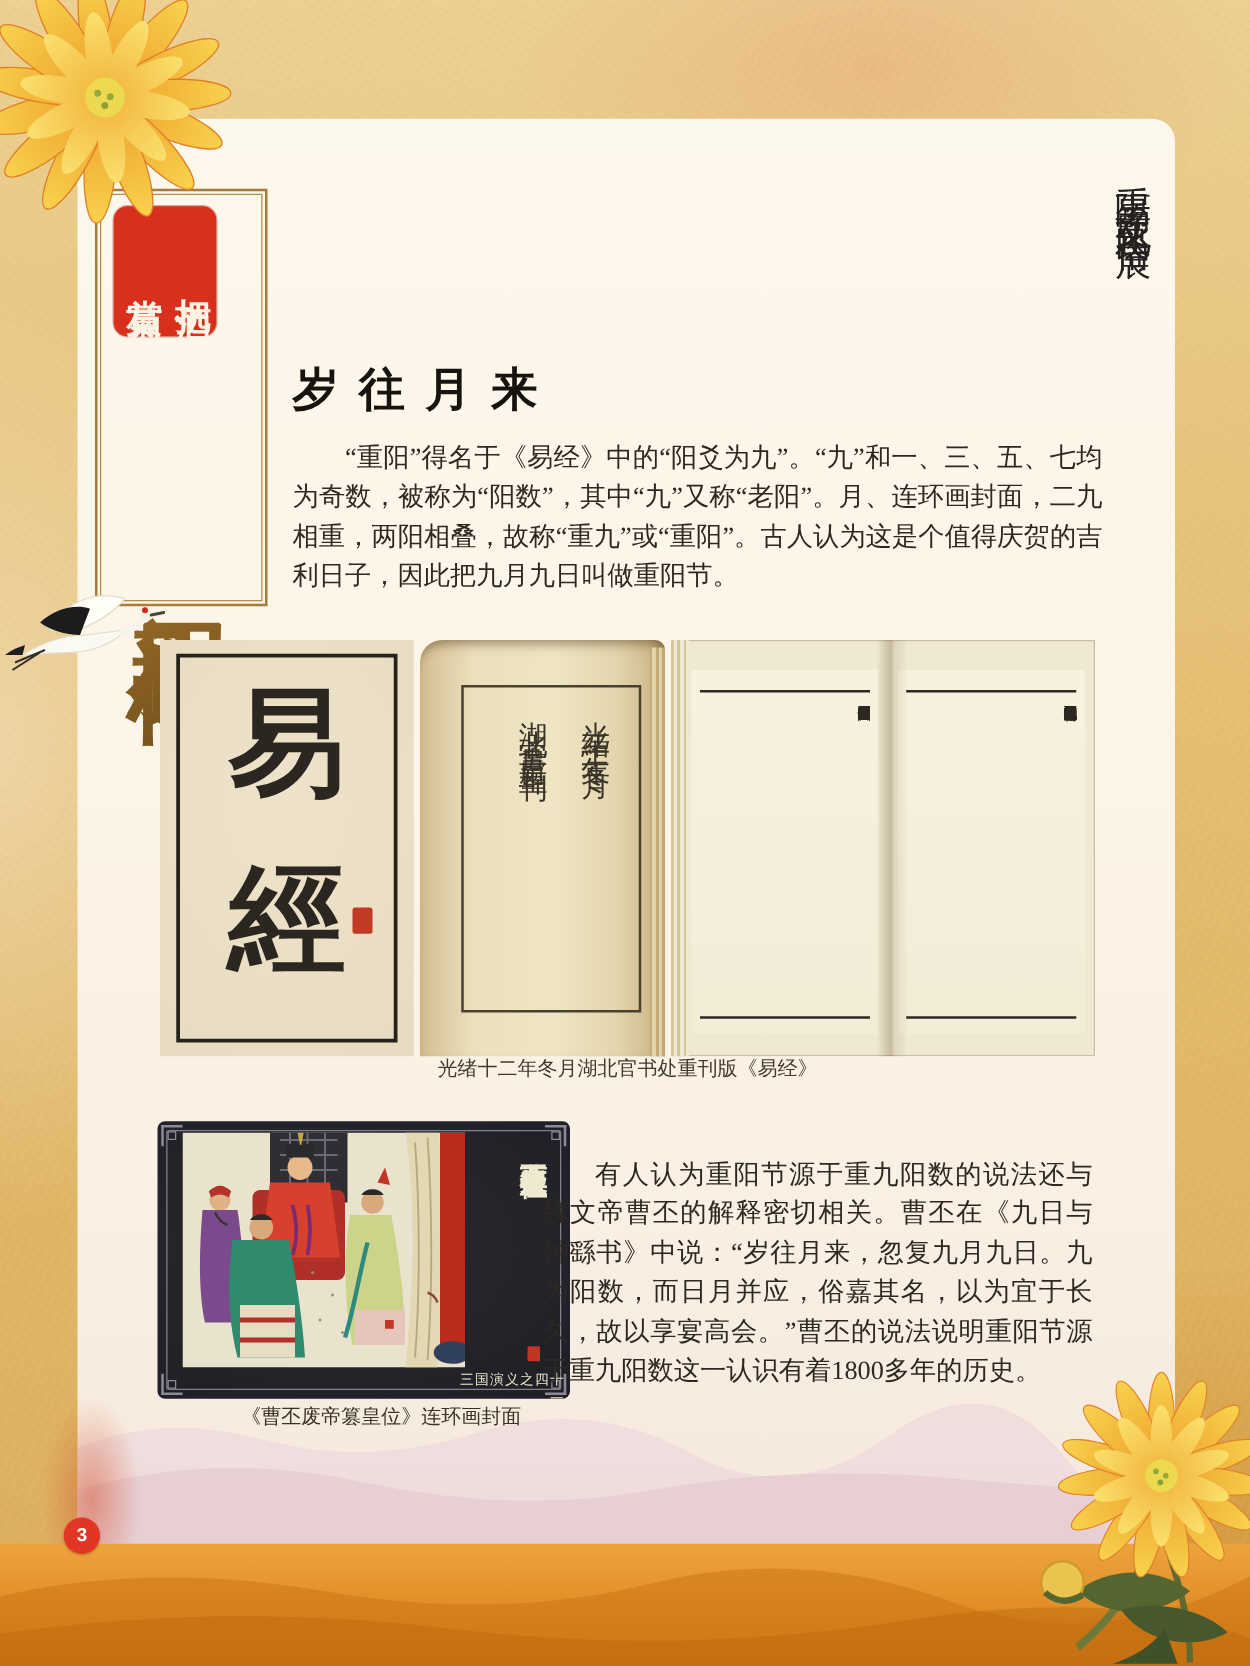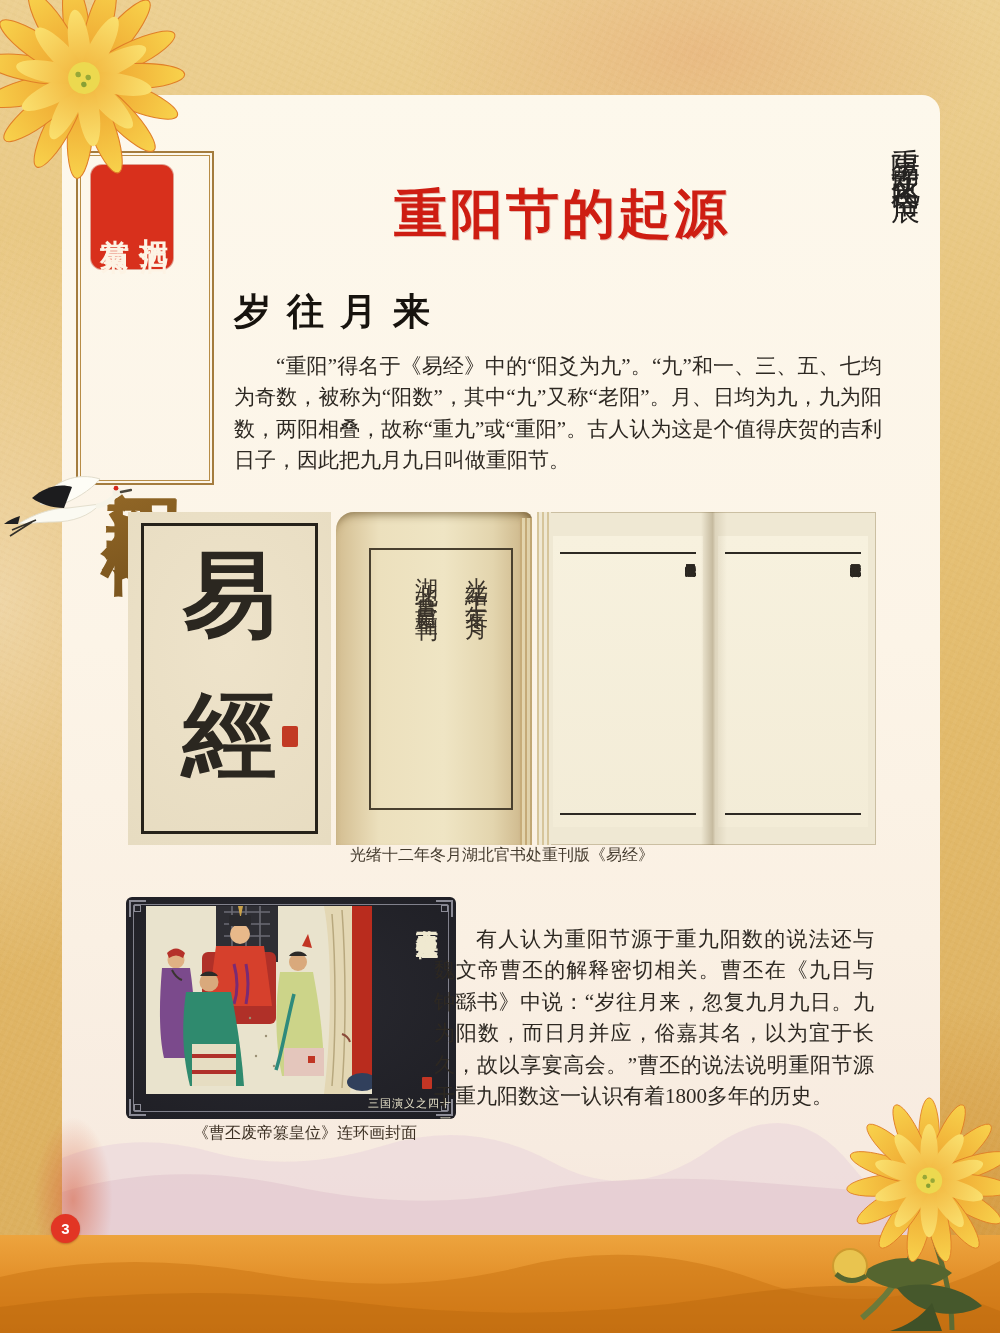--- a/index.html
+++ b/index.html
@@ -195,24 +195,23 @@
     <div class="frame-inner"></div>
   </div>
   <div class="seal">
     <span>把酒</span>
     <span>賞菊</span>
   </div>
   <div class="gold-calli">倍思親</div>
 
   <div class="right-banner">重陽節文化民俗展</div>
 
-  <div class="title">重阳节的起源</div>
   <div class="heading">岁往月来</div>
 
-  <div class="para p1">“重阳”得名于《易经》中的“阳爻为九”。“九”和一、三、五、七均为奇数，被称为“阳数”，其中“九”又称“老阳”。月、日均为九，九为阳数，两阳相叠，故称“重九”或“重阳”。古人认为这是个值得庆贺的吉利日子，因此把九月九日叫做重阳节。</div>
+  <div class="para p1">“重阳”得名于《易经》中的“阳爻为九”。“九”和一、三、五、七均为奇数，被称为“阳数”，其中“九”又称“老阳”。月、连环画封面，二九相重，两阳相叠，故称“重九”或“重阳”。古人认为这是个值得庆贺的吉利日子，因此把九月九日叫做重阳节。</div>
 
   <div class="figrow">
     <div class="fig fig-cover">
       <div class="cover-border"></div>
       <div class="cover-char cc-top">易</div>
       <div class="cover-char cc-bot">經</div>
       <div class="cover-seal"></div>
     </div>
     <div class="fig fig-titlepage">
       <div class="tp-stack"></div>

